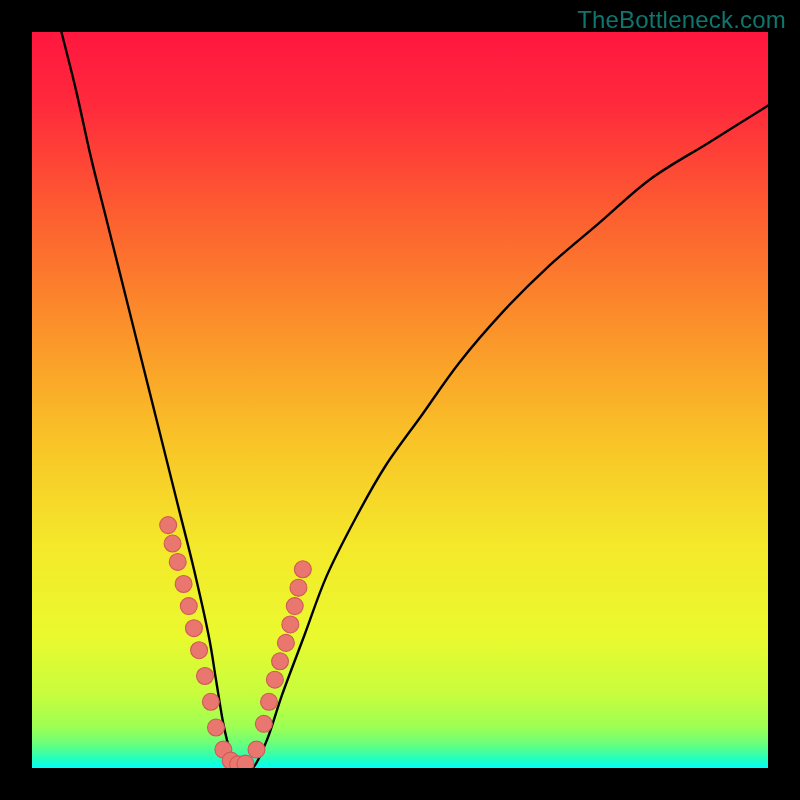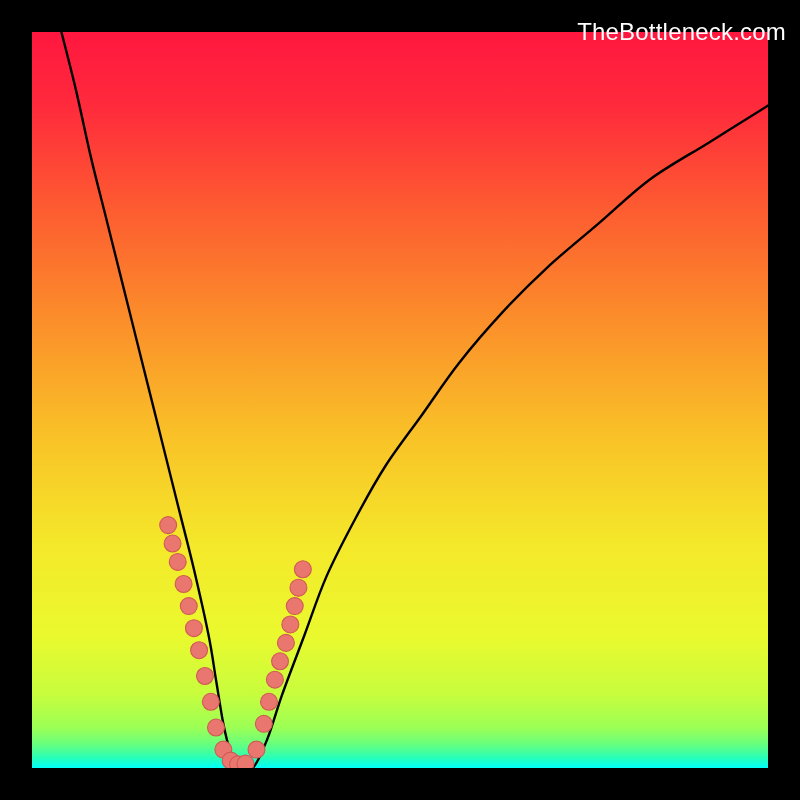--- a/index.html
+++ b/index.html
@@ -31,26 +31,25 @@
     position: absolute;
     top: 0;
     left: 0;
     width: 100%;
     height: 100%;
   }
   .watermark {
     position: absolute;
     top: 6px;
     right: 14px;
-    color: #ffffff;
+    color: #0f766e;
     font-size: 24px;
     font-weight: 500;
     letter-spacing: 0.2px;
     user-select: none;
-    margin-top: 12px;
   }
   svg.curve {
     position: absolute;
     top: 0;
     left: 0;
     width: 100%;
     height: 100%;
   }
 </style>
 </head>

